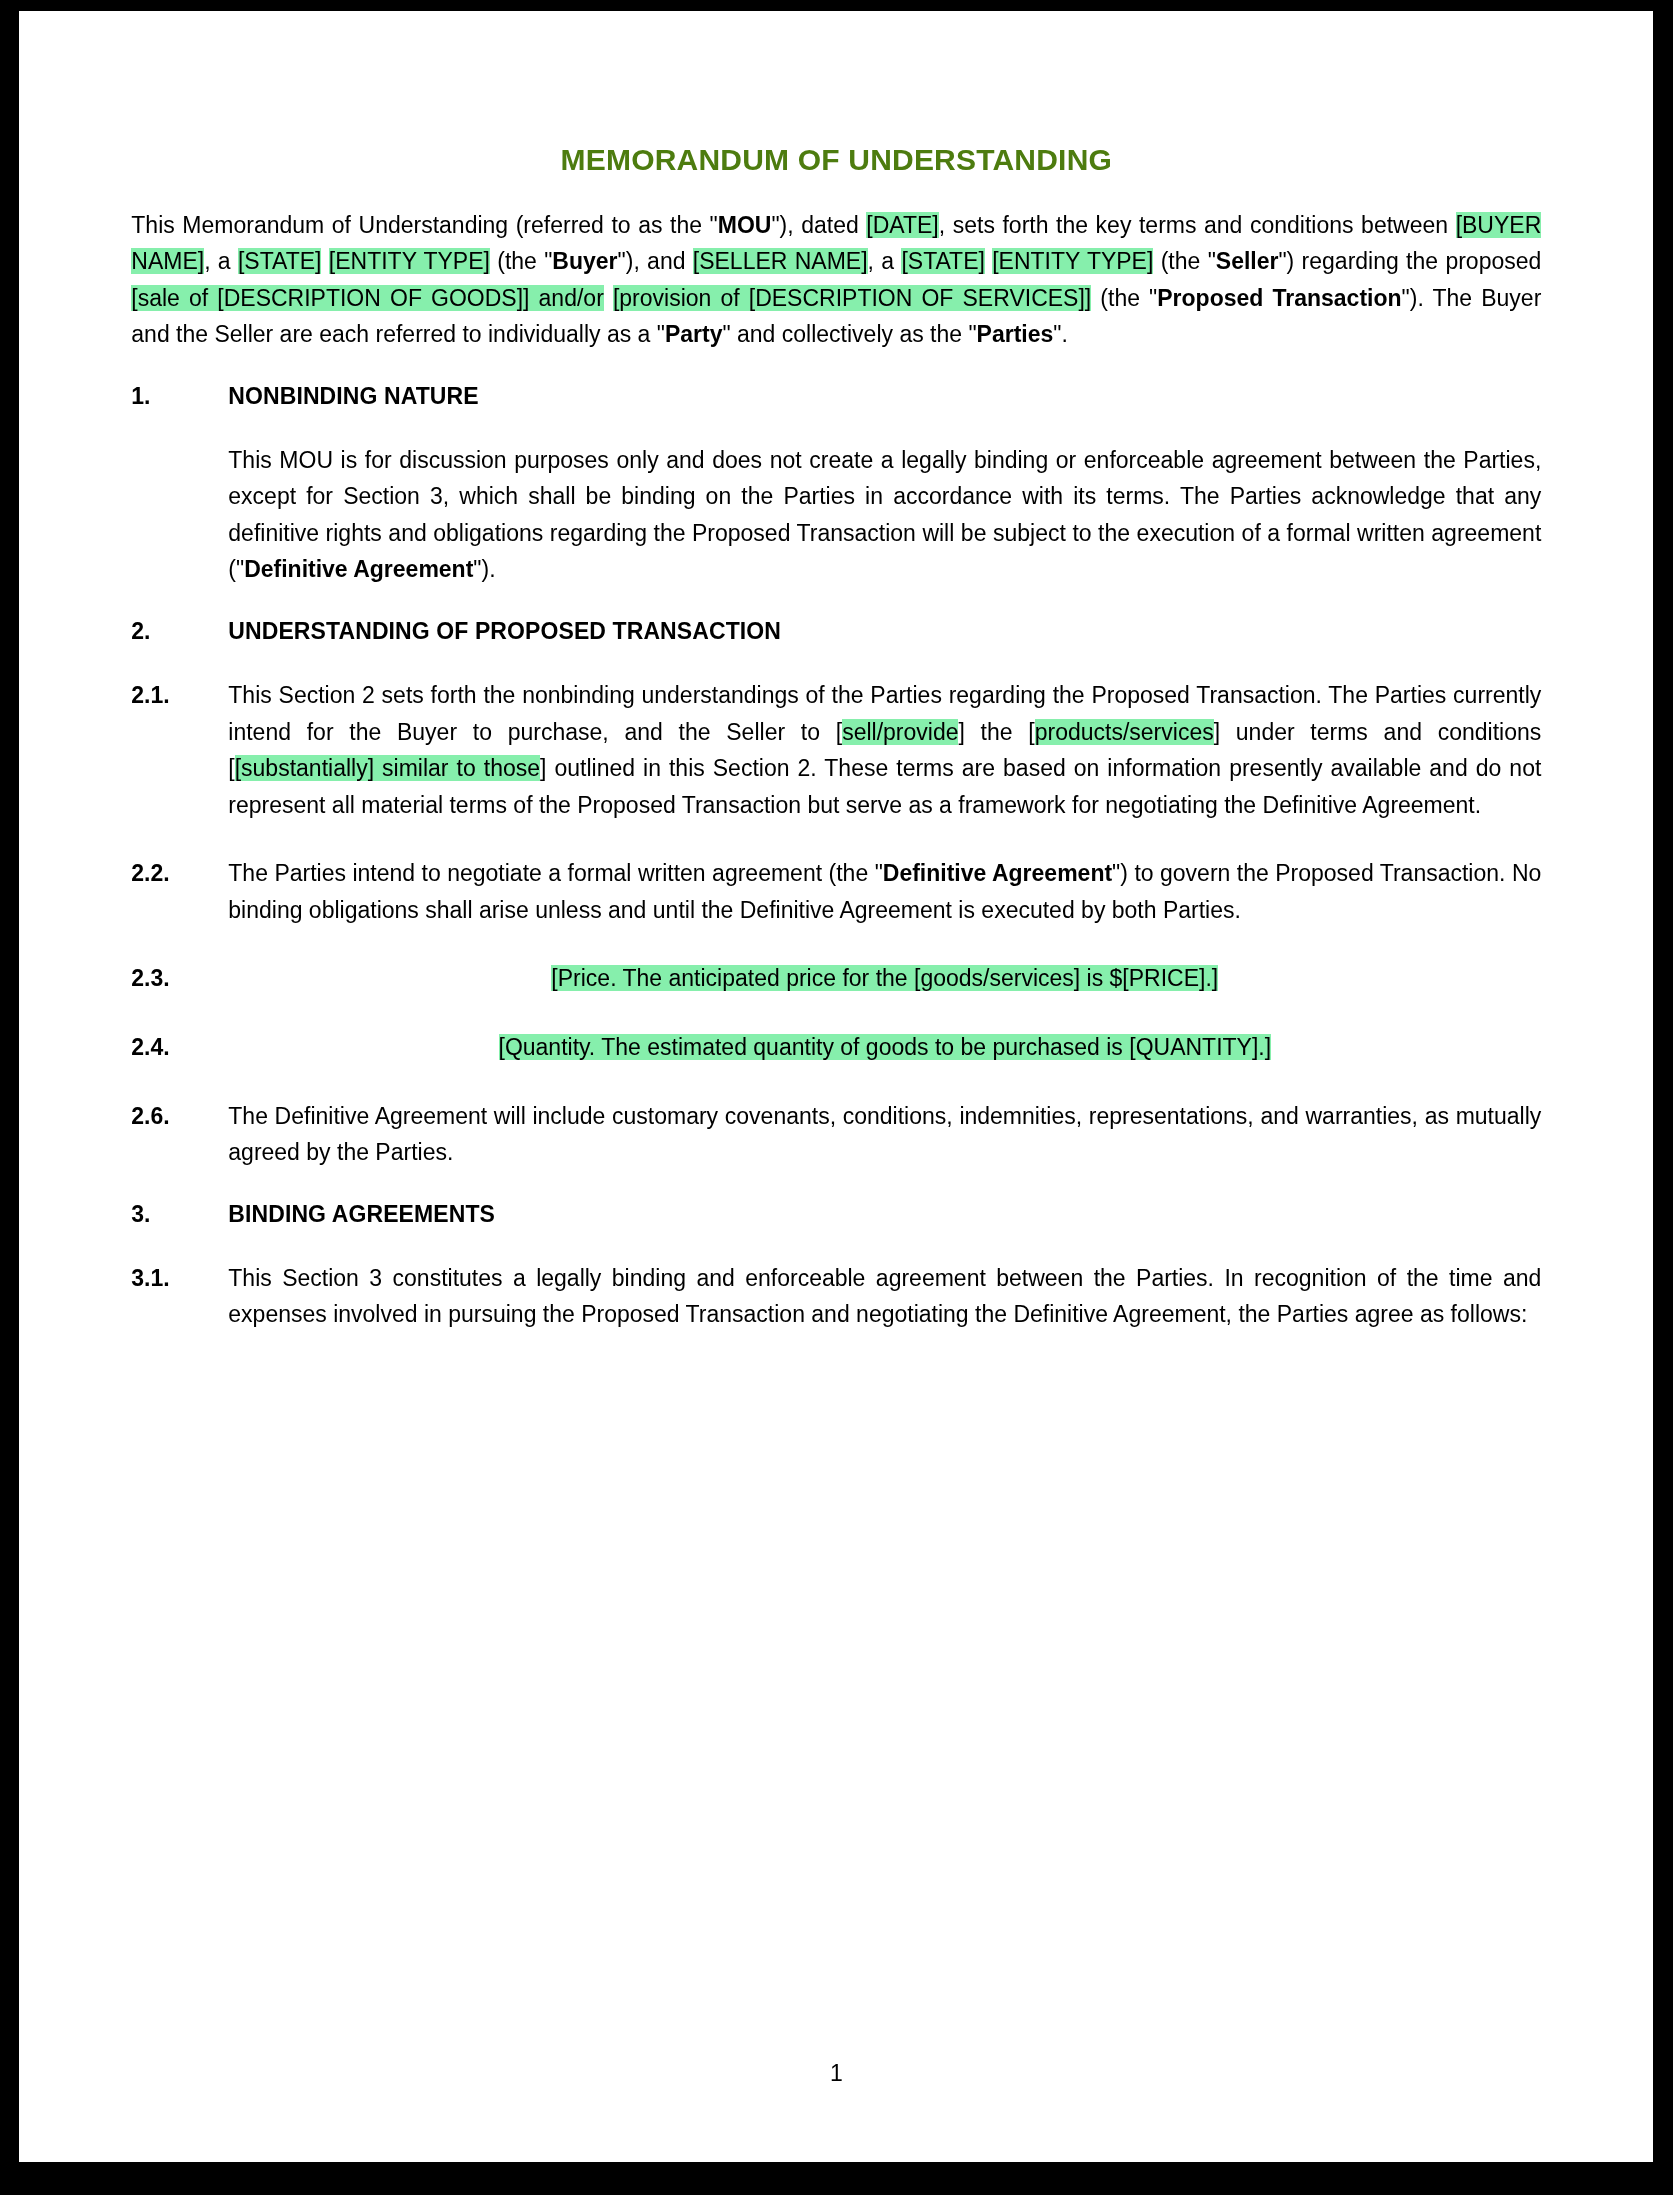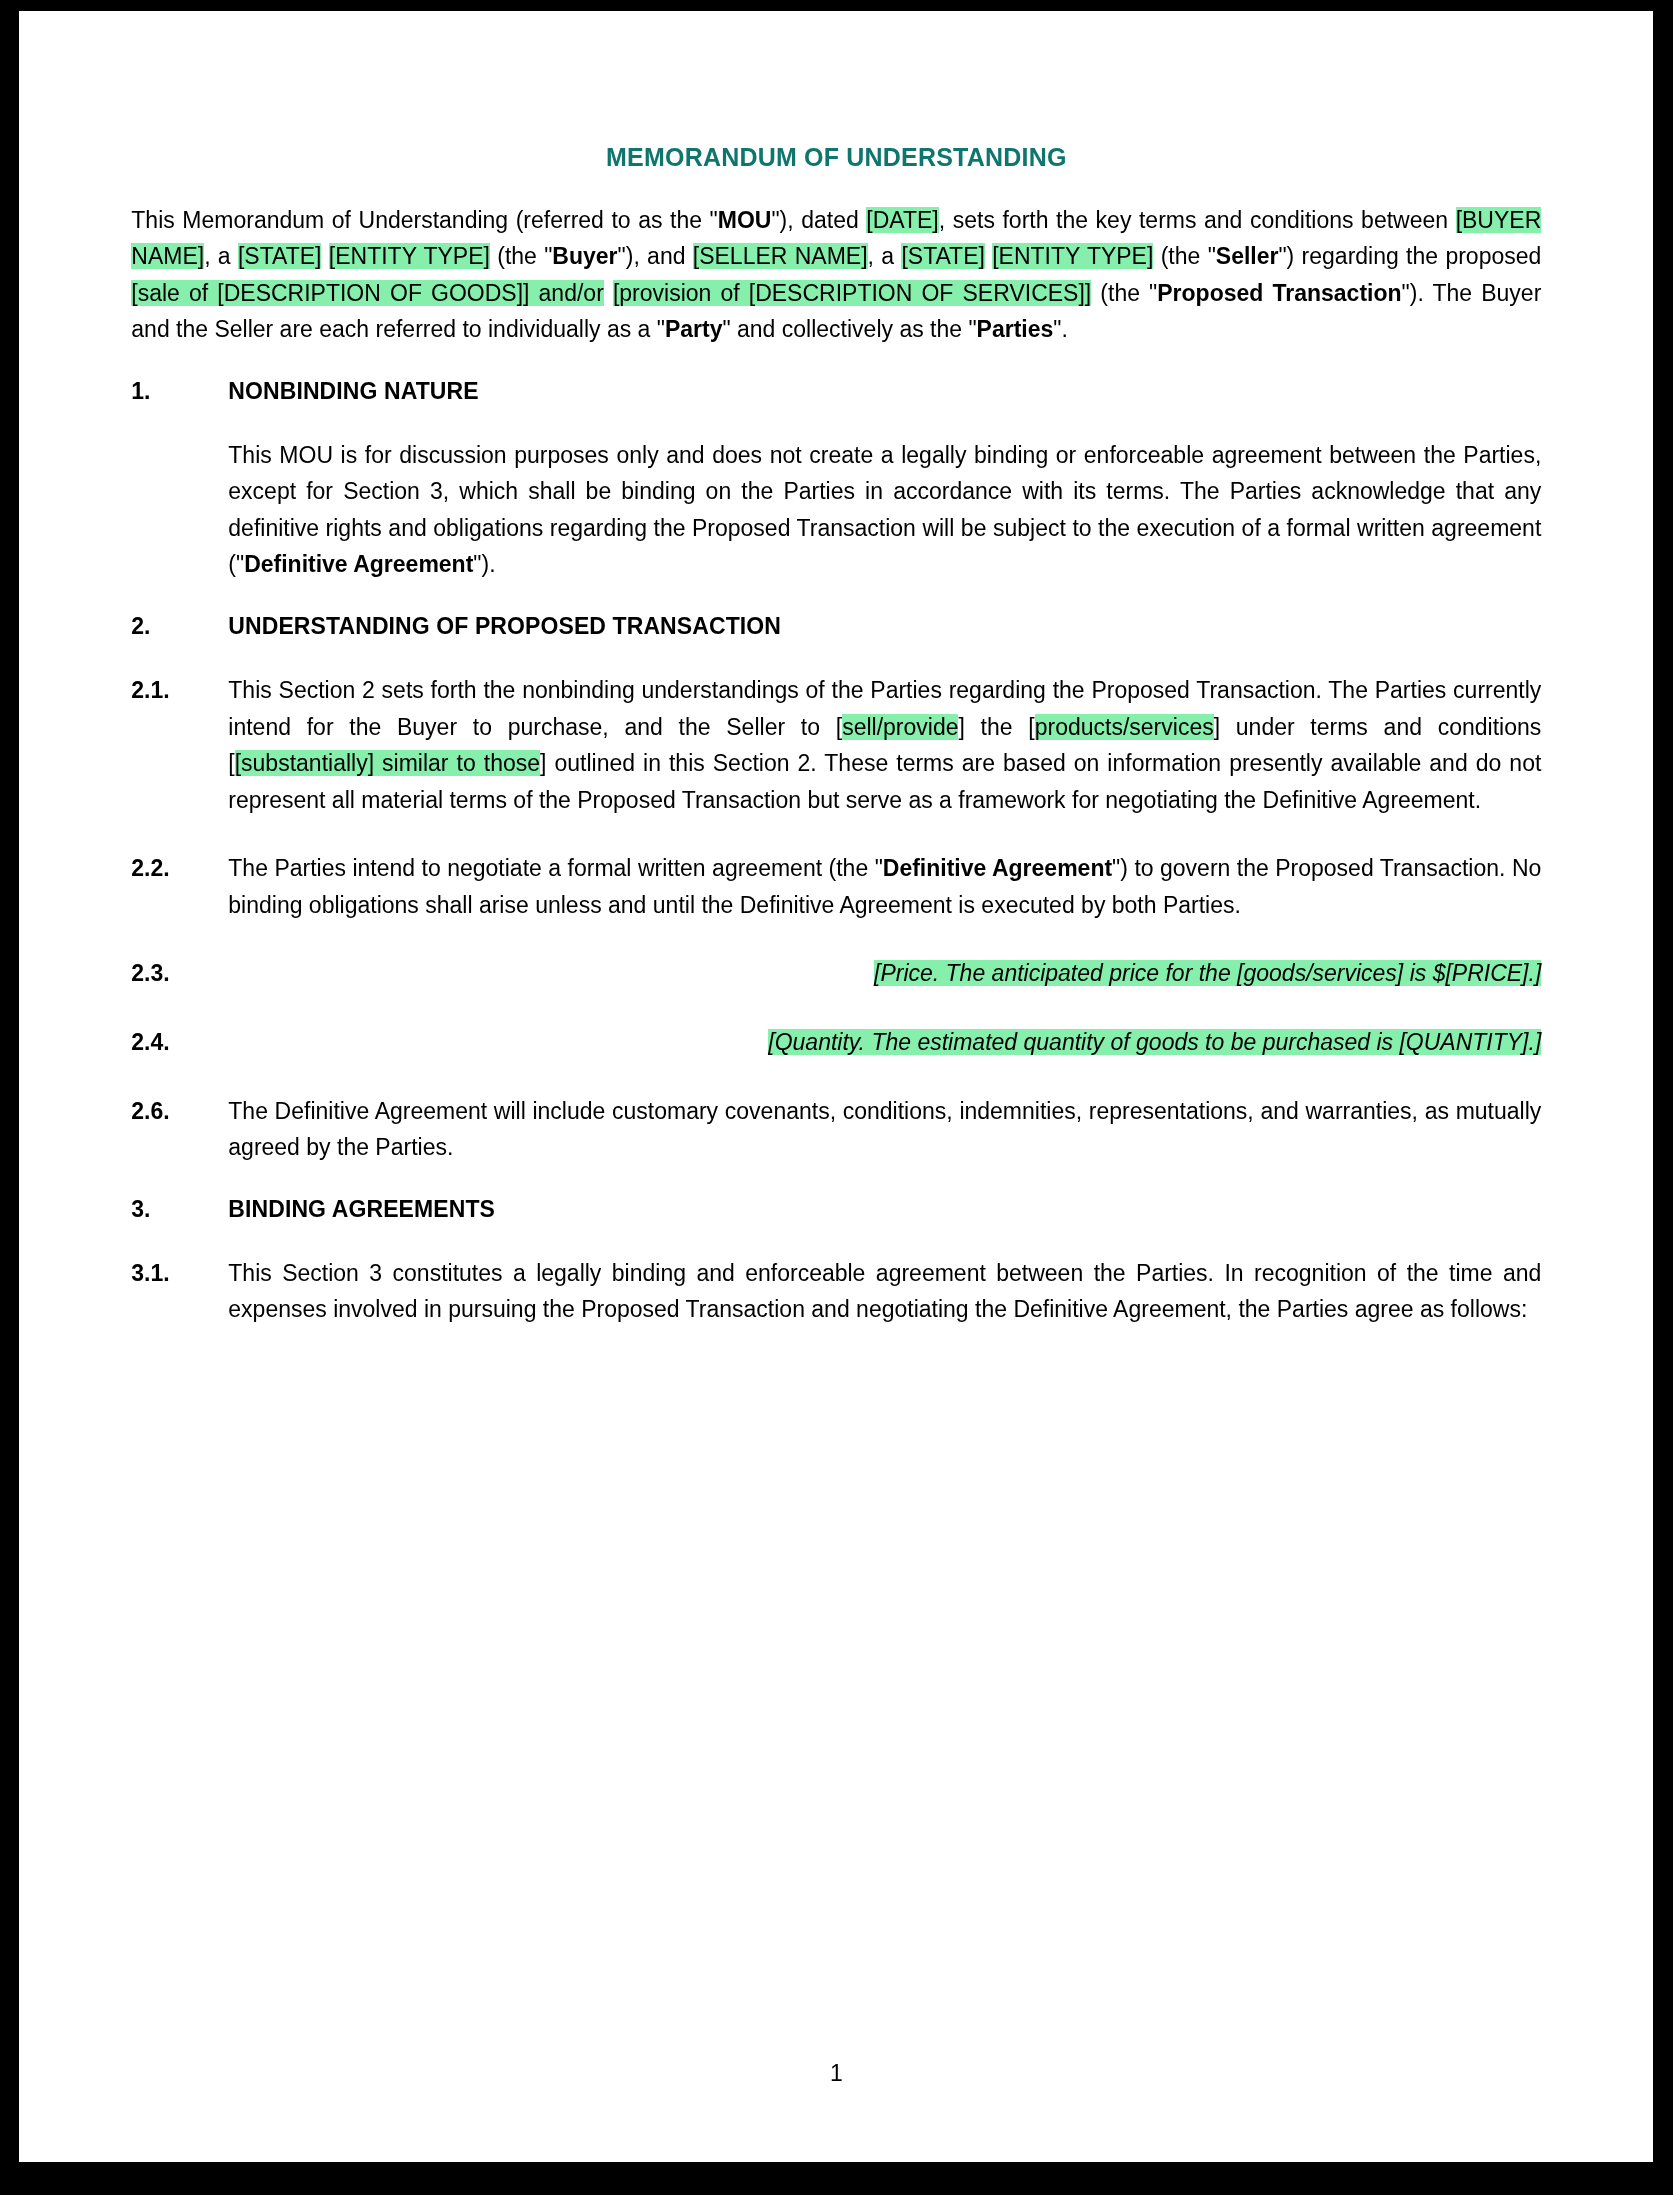--- a/index.html
+++ b/index.html
@@ -26,24 +26,24 @@
     left: 0;
     top: 0;
     right: 0;
     bottom: 0;
     padding: 132px 112px 35px 112px;
     box-sizing: border-box;
   }
   .doc-title {
     text-align: center;
     font-weight: bold;
-    font-size: 25px;
+    font-size: 30px;
     letter-spacing: 0.2px;
     margin: 0 0 30px 0;
-    color: #0f766e;
+    color: #4d7c0f;
   }
   p.body-text {
     font-size: 23px;
     line-height: 1.59;
     text-align: justify;
     color: #000;
     margin: 0 0 23px 0;
     hyphens: none;
   }
   .hl {
@@ -91,21 +91,21 @@
   .clause .num {
     width: 97px;
     flex: 0 0 97px;
     box-sizing: border-box;
     font-weight: bold;
   }
   .clause .txt {
     flex: 1 1 auto;
     text-align: justify;
   }
-  .clause.single .txt { text-align: right; font-style: italic; }
+  .clause.single .txt { text-align: center; }
 
   .page-number {
     position: absolute;
     left: 0;
     right: 0;
     bottom: 75px;
     text-align: center;
     font-size: 23px;
     color: #000;
   }

